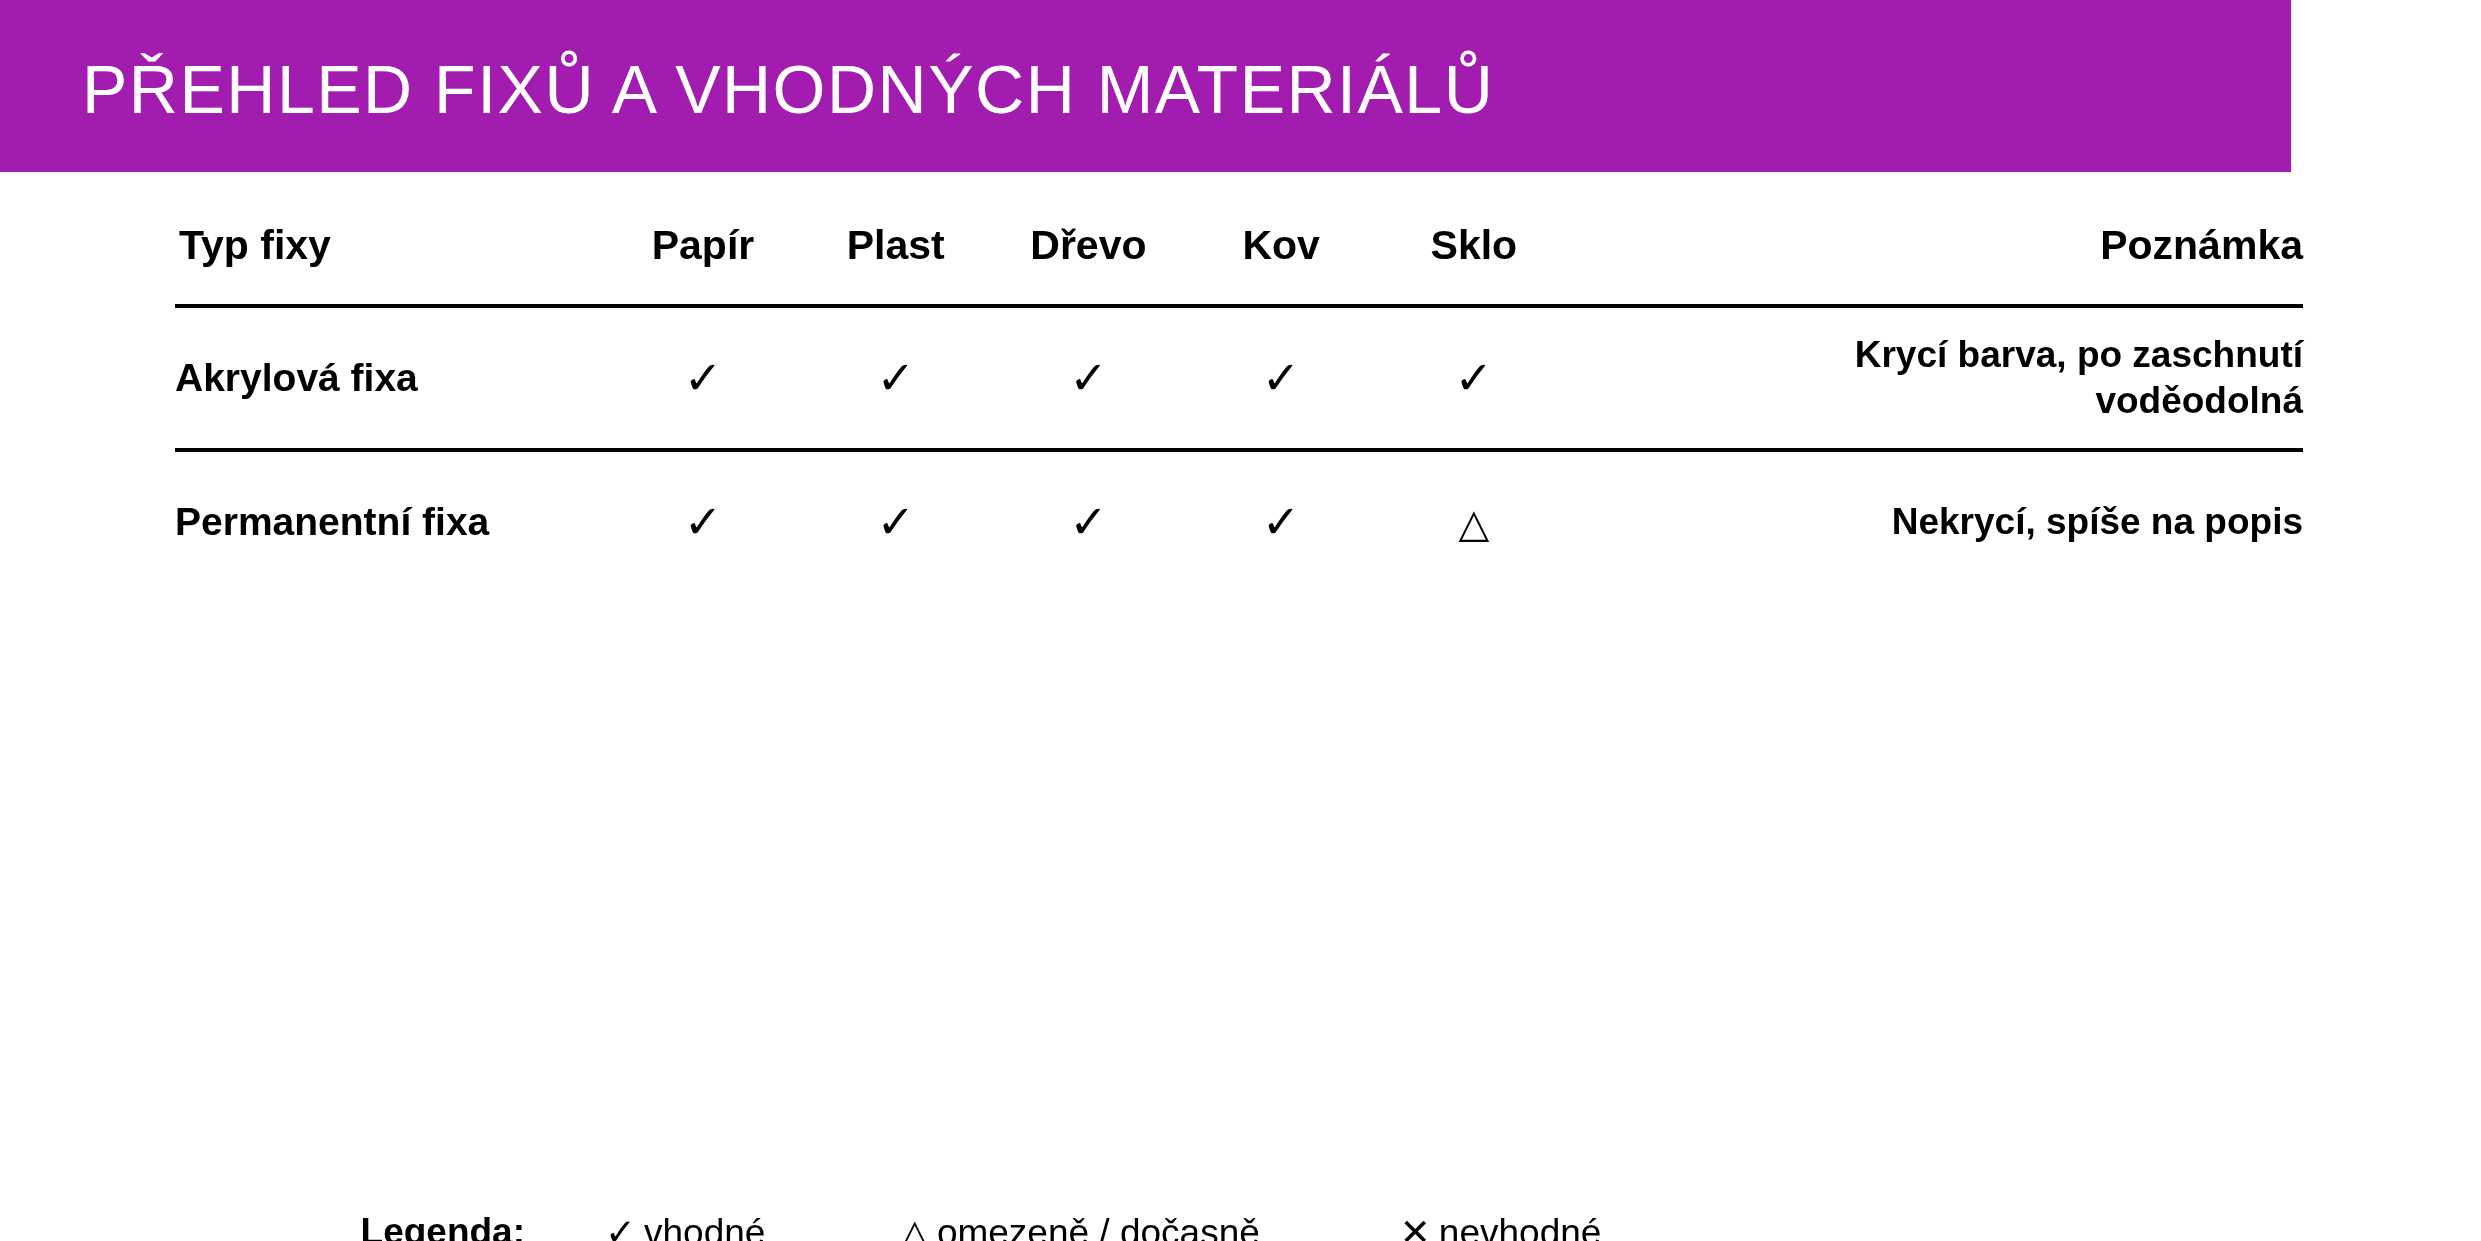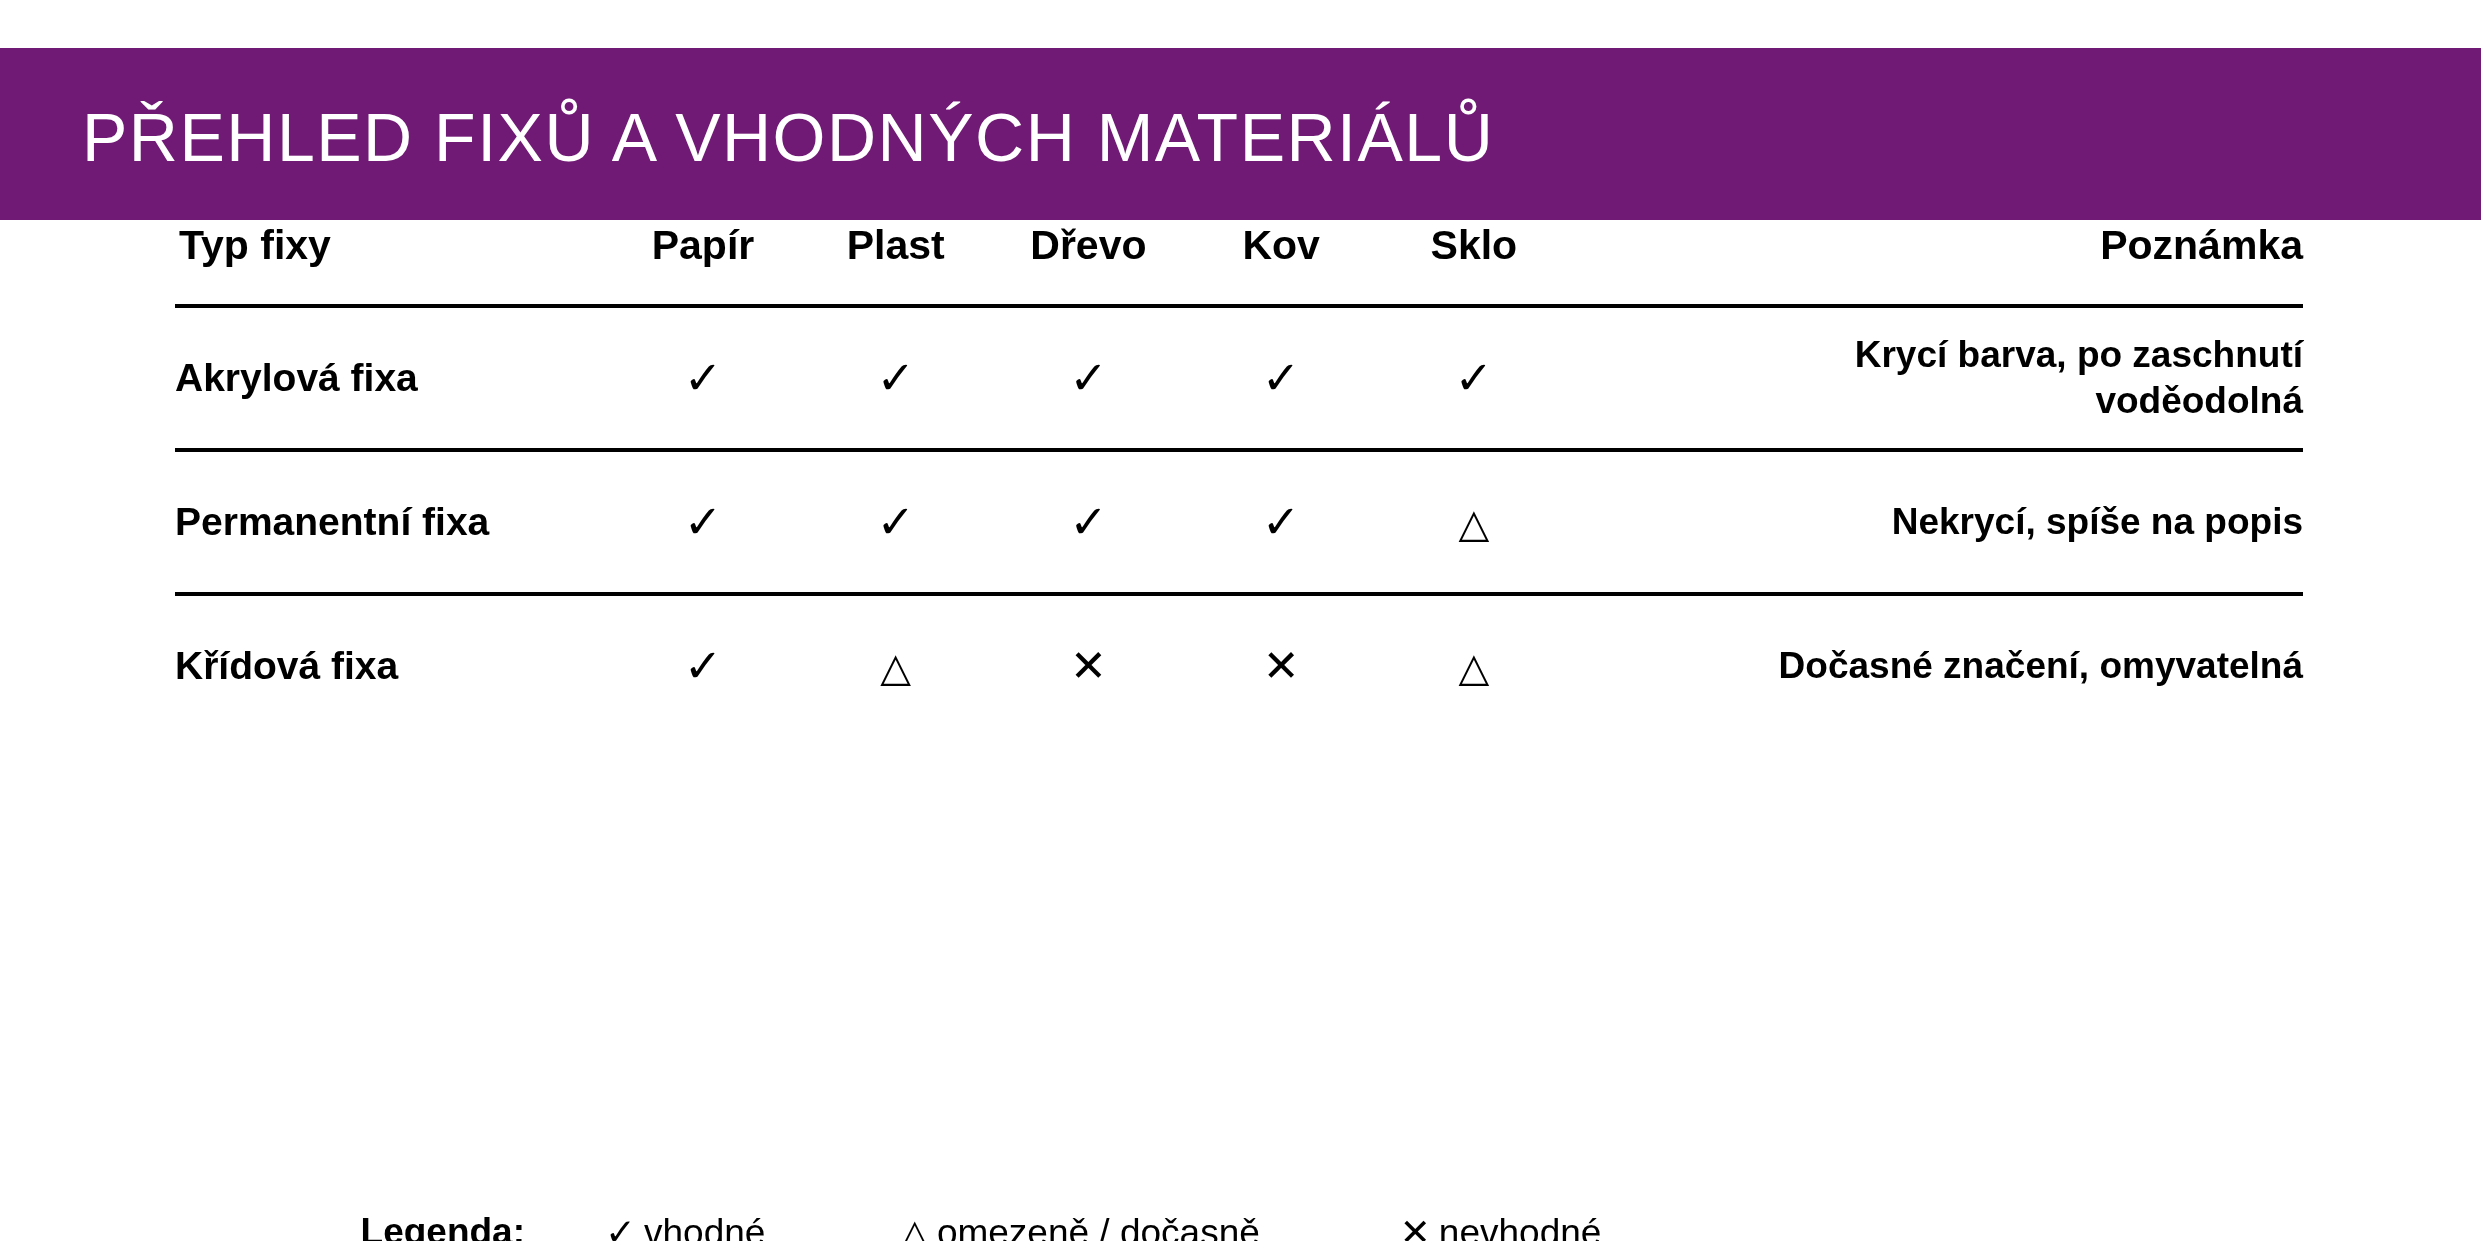--- a/index.html
+++ b/index.html
@@ -15,24 +15,23 @@
     color: #000000;
     overflow: hidden;
     position: relative;
   }
 
   
   .header-band {
     position: absolute;
     left: 0;
     top: 0;
-    width: 2481px;
+    width: 2291px;
     height: 172px;
-    background: #701a75;
-    margin-top: 48px;
+    background: #a21caf;
   }
   .header-title {
     position: absolute;
     left: 82px;
     top: 50px;
     font-size: 68px;
     line-height: 78px;
     font-weight: 400;
     color: #ffffff;
     letter-spacing: 1.5px;
@@ -217,31 +216,20 @@
         <td class="cell-sym"><span class="sym-yes">✓</span></td>
         <td class="cell-sym"><span class="sym-yes">✓</span></td>
         <td class="cell-sym"><span class="sym-yes">✓</span></td>
         <td class="cell-sym"><span class="sym-part">△</span></td>
         <td class="cell-note">
           <span class="note-line">Nekrycí, spíše na popis</span>
         </td>
       </tr>
 
 
-      <tr class="data-row">
-        <td class="cell-type">Křídová fixa</td>
-        <td class="cell-sym"><span class="sym-yes">✓</span></td>
-        <td class="cell-sym"><span class="sym-part">△</span></td>
-        <td class="cell-sym"><span class="sym-no">✕</span></td>
-        <td class="cell-sym"><span class="sym-no">✕</span></td>
-        <td class="cell-sym"><span class="sym-part">△</span></td>
-        <td class="cell-note">
-          <span class="note-line">Dočasné značení, omyvatelná</span>
-        </td>
-      </tr>
     </tbody>
   </table>
 
   <div class="legend">
     <span class="legend-label">Legenda:</span>
     <span class="legend-gap-a"></span>
     <span class="legend-item">
       <span class="lg-sym">✓</span><span>vhodné</span>
     </span>
     <span class="legend-gap-b"></span>

